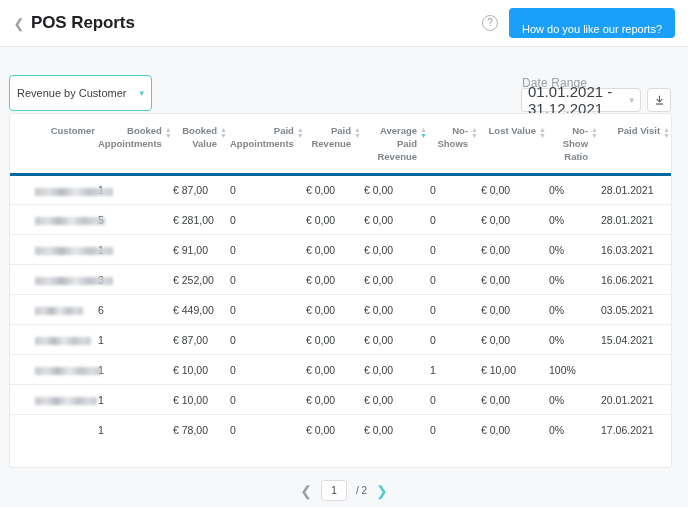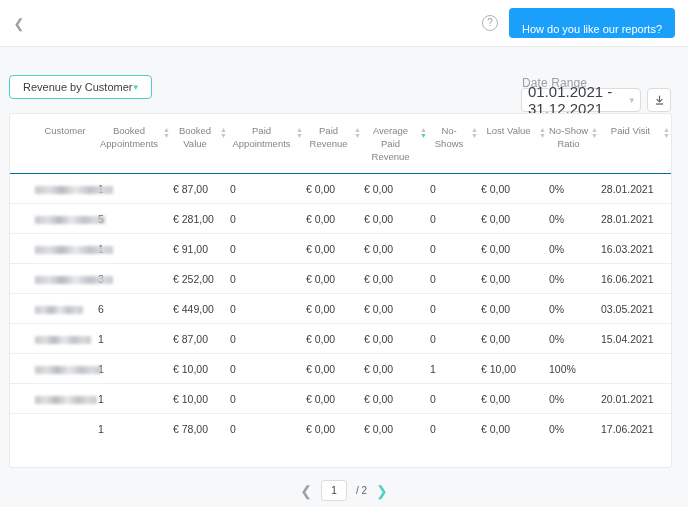--- a/index.html
+++ b/index.html
@@ -41,23 +41,23 @@
   }
 
   
   .controls { position: absolute; top: 47px; left: 0; width: 688px; height: 62px; }
   .field-label {
     position: absolute; font-size: 12px; letter-spacing: 0.1px;
   }
   .select-wrap { position: absolute; left: 9px; top: 28px; }
   .label-select { left: 11px; top: 29px; color: #4fd0c5; }
   .select-box {
-    width: 143px; height: 24px; border: 1.3px solid #4fd0c5; border-radius: 4px;
+    width: 143px; height: 36px; border: 1.3px solid #4fd0c5; border-radius: 4px;
     background: #ffffff; display: flex; align-items: center;
-    padding: 0 13px; cursor: pointer;
+    padding: 0 7px; cursor: pointer;
   }
   .select-value { font-size: 11px; color: #3c4043; flex: 1; }
   .chev-teal { color: #4fd0c5; font-size: 9px; line-height: 1; }
 
   .label-date { left: 522px; top: 29px; color: #9aa0a6; }
   .date-box {
     position: absolute; left: 521px; top: 41px;
     width: 120px; height: 24px; border: 1px solid #dadce0; border-radius: 4px;
     background: #ffffff; display: flex; align-items: center;
     padding: 0 6px; cursor: pointer;
@@ -72,24 +72,24 @@
   }
 
   
   .table-card {
     position: absolute; left: 9px; top: 113px; width: 663px; height: 355px;
     background: #ffffff; border: 1px solid #e8eaed; border-radius: 3px;
     overflow: hidden;
   }
   table { width: 100%; border-collapse: collapse; table-layout: fixed; }
   thead th {
-    font-size: 9.5px; font-weight: normal; color: #80868b;
-    text-align: center; vertical-align: top;
+    font-size: 9.5px; font-weight: bold; color: #80868b;
+    text-align: right; vertical-align: top;
     padding: 11px 3px 10px 0; line-height: 1.35;
-    border-bottom: 1px solid #0369a1; position: relative;
+    border-bottom: 3px solid #0369a1; position: relative;
   }
   thead th .th-inner { display: flex; align-items: flex-start; gap: 3px; }
   thead th .th-text { flex: 1; }
   .sort-ico {
     display: inline-flex; flex-direction: column; gap: 1px;
     padding-top: 2px; cursor: pointer; flex-shrink: 0;
   }
   .sort-ico span { font-size: 7px; line-height: 5px; color: #c3c7cb; }
   .sort-ico .act { color: #4fd0c5; }
 
@@ -124,20 +124,21 @@
   }
   .pg-total { font-size: 10px; color: #5f6368; }
 </style>
 </head>
 <body>
 
 <div id="app">
 
   <div class="header">
     <div class="back-chevron">❮</div>
+    <div class="page-title">POS Reports</div>
     <div class="header-right">
       <div class="help-icon">?</div>
       <button class="feedback-btn">How do you like our reports?</button>
     </div>
   </div>
 
   <div class="controls">
     <div class="field-label label-select">Select Report</div>
     <div class="select-wrap">
       <div class="select-box">

